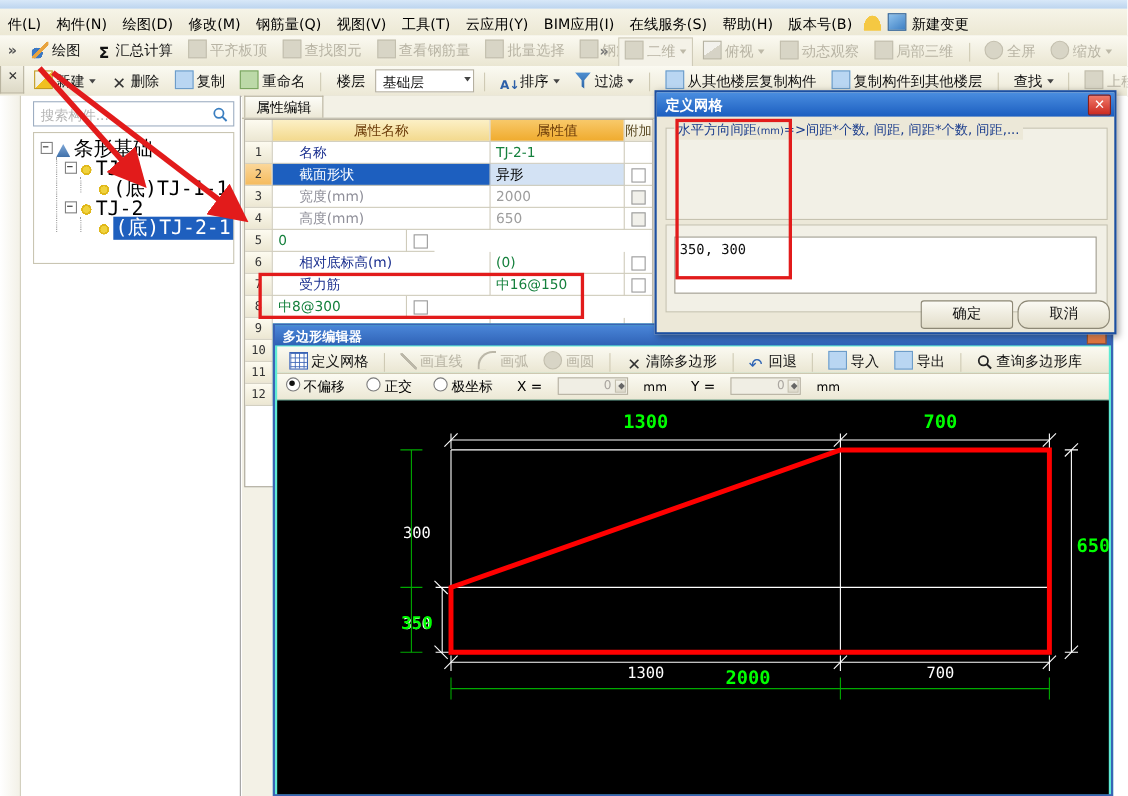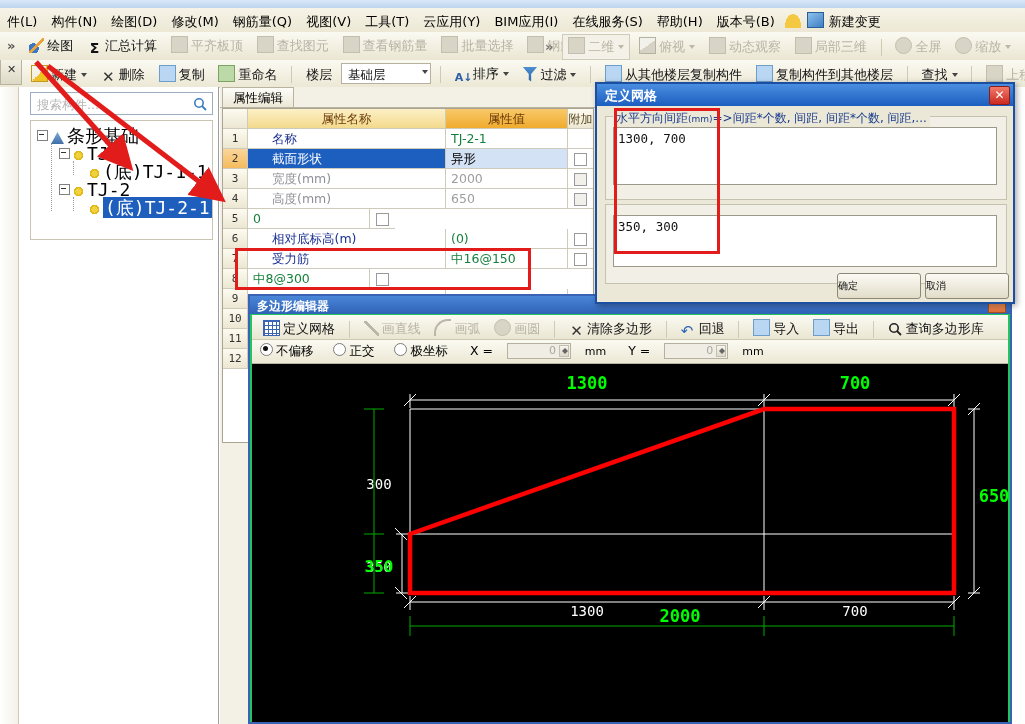--- a/index.html
+++ b/index.html
@@ -113,21 +113,21 @@
   .gray .ph-name,.gray .ph-val{color:#9d9d9d;}
   .gray .ph-name{color:#8f8f99;}
   .chk{position:absolute;left:6px;top:4px;width:11px;height:11px;border:1px solid #9a9a9a;
      background:#fff;}
 
   
   #redrows{left:235px;top:248px;width:296px;height:42px;border:3px solid #e21b1b;
      box-sizing:border-box;z-index:30;pointer-events:none;}
 
   
-  #polywin{left:248px;top:294px;width:764px;height:430px;background:#22c55e;
+  #polywin{left:248px;top:294px;width:764px;height:430px;background:#5eead4;
      border:2px solid #3a63b5;box-sizing:border-box;z-index:20;}
   #polytitle{position:absolute;left:0;top:0;width:760px;height:18px;
      background:linear-gradient(to bottom,#4a86d8,#2f62b6);}
   #polytitle .t{position:absolute;left:7px;top:2px;color:#fff;font-size:12px;font-weight:bold;}
   #polytitle .min{position:absolute;right:4px;top:2px;width:16px;height:13px;
      background:linear-gradient(to bottom,#f6a06a,#e0713a);border:1px solid #a8501f;}
   #polytb1{position:absolute;left:2px;top:19px;width:756px;height:24px;
      background:linear-gradient(to bottom,#fbfaf2,#eae6d2);border-bottom:1px solid #cdc8b0;}
   #polytb2{position:absolute;left:2px;top:44px;width:756px;height:23px;
      background:linear-gradient(to bottom,#fbfaf2,#ece8d5);border-bottom:1px solid #b9b4a0;}
@@ -167,21 +167,21 @@
      border-radius:2px;color:#fff;font-size:12px;font-weight:bold;text-align:center;line-height:16px;}
   .grp{position:absolute;border:1px solid #c6c2b0;background:#f2f0e6;}
   .grplab{position:absolute;background:#ece8d8;padding:0 3px;font-size:12px;color:#1a3c8c;
      white-space:nowrap;}
   .grplab .sm{font-size:9px;}
   .dlgta{position:absolute;background:#fff;border:1px solid #9d998a;box-sizing:border-box;
      font-size:12.5px;color:#111;padding:3px 4px;
      font-family:"DejaVu Sans Mono","Liberation Mono",monospace;}
   .dlgbtn{position:absolute;height:24px;width:82px;
      background:linear-gradient(to bottom,#fbfaf4,#e2ddc9);border:1px solid #8d8876;
-     border-radius:3px;font-size:10px;text-align:left;line-height:23px;color:#111;}
+     border-radius:3px;font-size:13px;text-align:center;line-height:23px;color:#111;}
   #dlgred{left:614px;top:108px;width:106px;height:146px;border:3px solid #e21b1b;
      box-sizing:border-box;z-index:45;pointer-events:none;}
 
   
   #arrows{left:0;top:0;width:1025px;height:724px;z-index:60;pointer-events:none;}
 
   
   #rightedge{left:1012px;top:87px;width:13px;height:637px;background:#fff;}
 </style>
 </head>
@@ -532,27 +532,26 @@
 <div class="abs" id="dlg">
   <div id="dlgtitle">
     <span class="t">定义网格</span>
     <span class="close">✕</span>
   </div>
 
   <div class="grp" style="left:8px;top:32px;width:400px;height:82px;"></div>
   <div class="grplab" style="left:16px;top:26px;">
     <span>水平方向间距</span><span class="sm">(mm)</span><span>=&gt;间距*个数, 间距, 间距*个数, 间距,...</span>
   </div>
-  <textarea class="dlgta" style="left: 16px; top: 43px; width: 384px; height: 58px; resize: none;">1300, 700</textarea>
 
   <div class="grp" style="left:8px;top:120px;width:400px;height:78px;"></div>
   <textarea class="dlgta" style="left: 16px; top: 131px; width: 384px; height: 52px; resize: none;">350, 300</textarea>
 
   <div class="dlgbtn" style="left:240px;top:189px;">确定</div>
-  <div class="dlgbtn" style="left:328px;top:189px;">取消</div>
+  <div class="dlgbtn" style="left:328px;top:189px;border-radius:10px;">取消</div>
 </div>
 <div class="abs" id="dlgred"></div>
 
 <svg class="abs" id="arrows">
   <defs>
     <marker id="ah" markerWidth="7" markerHeight="7" refX="3" refY="3.5" orient="auto">
       <path d="M0,0 L7,3.5 L0,7 Z" fill="#e21b1b"></path>
     </marker>
   </defs>
   <line x1="36" y1="62" x2="120" y2="156" stroke="#e21b1b" stroke-width="5" marker-end="url(#ah)"></line>

